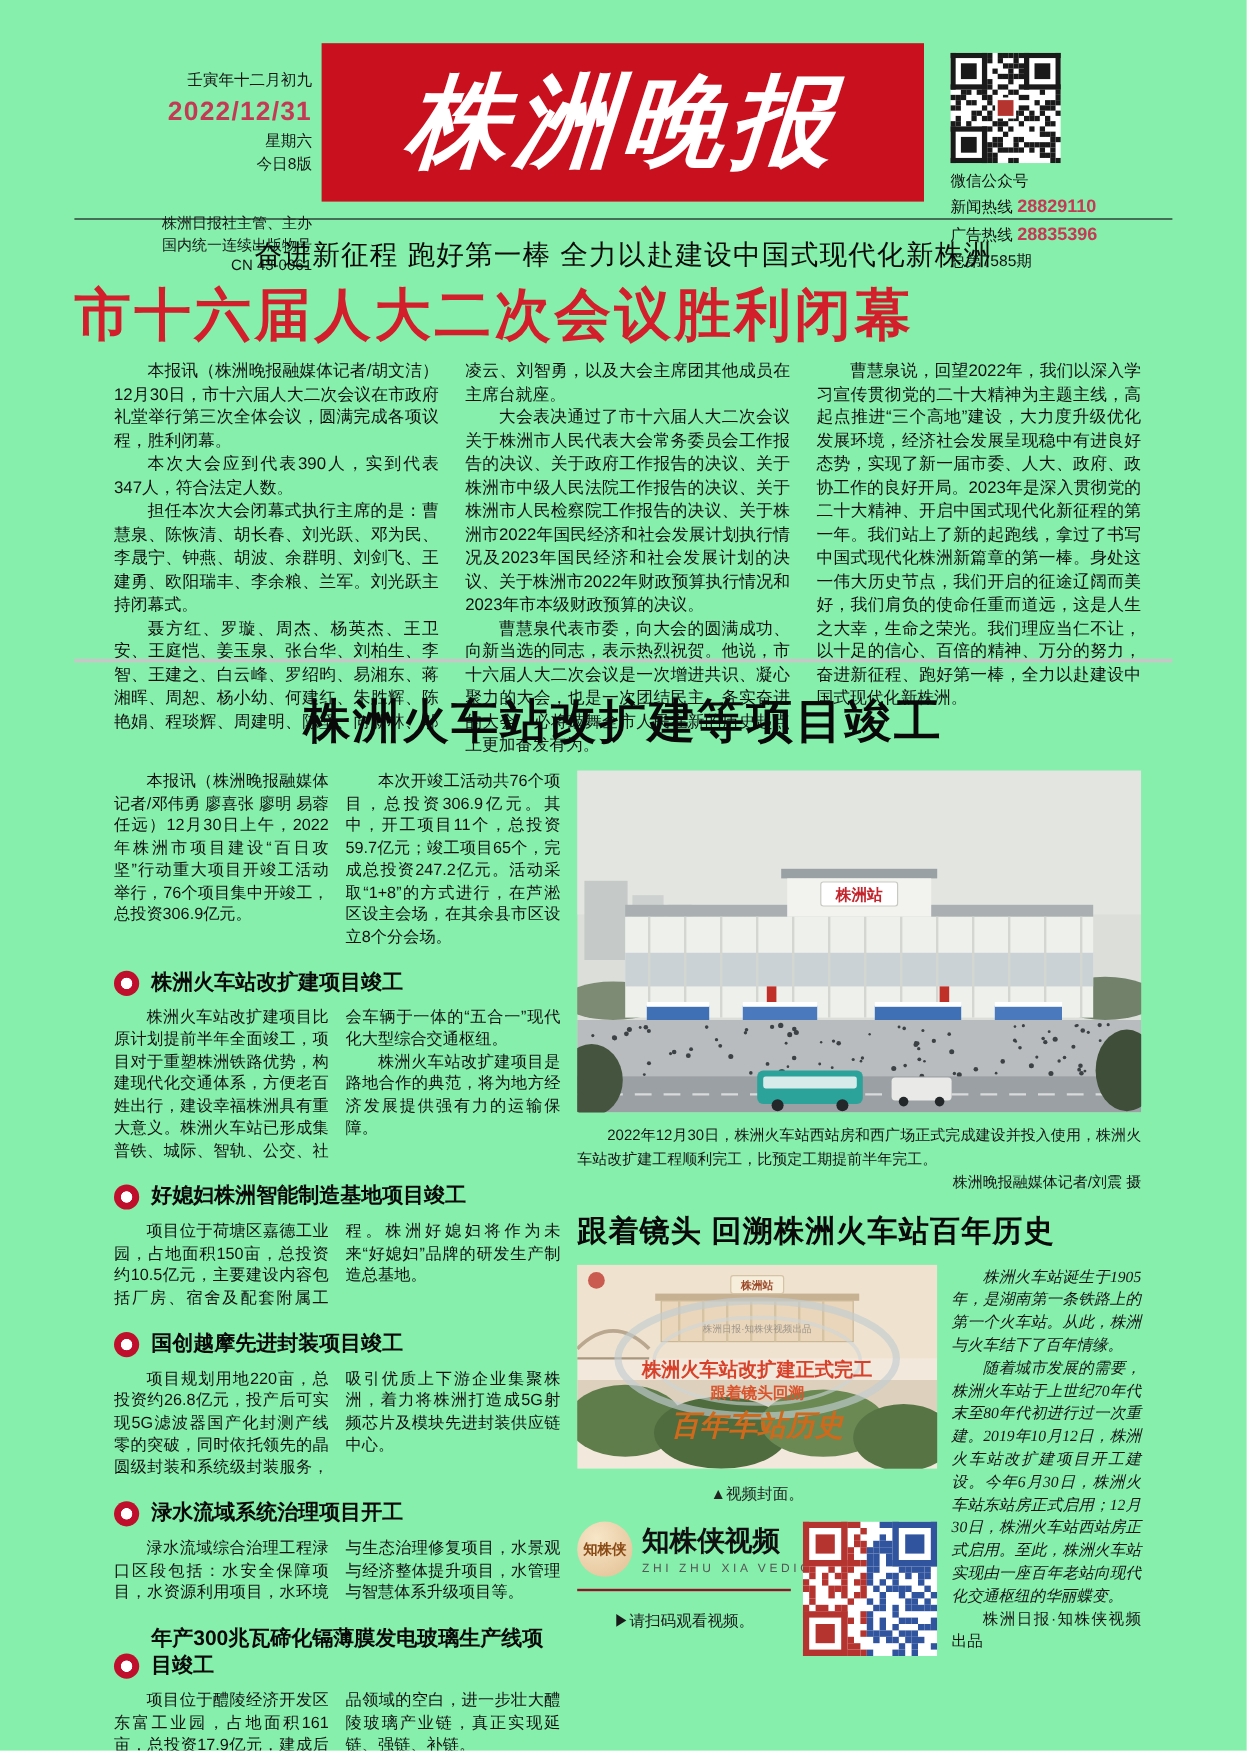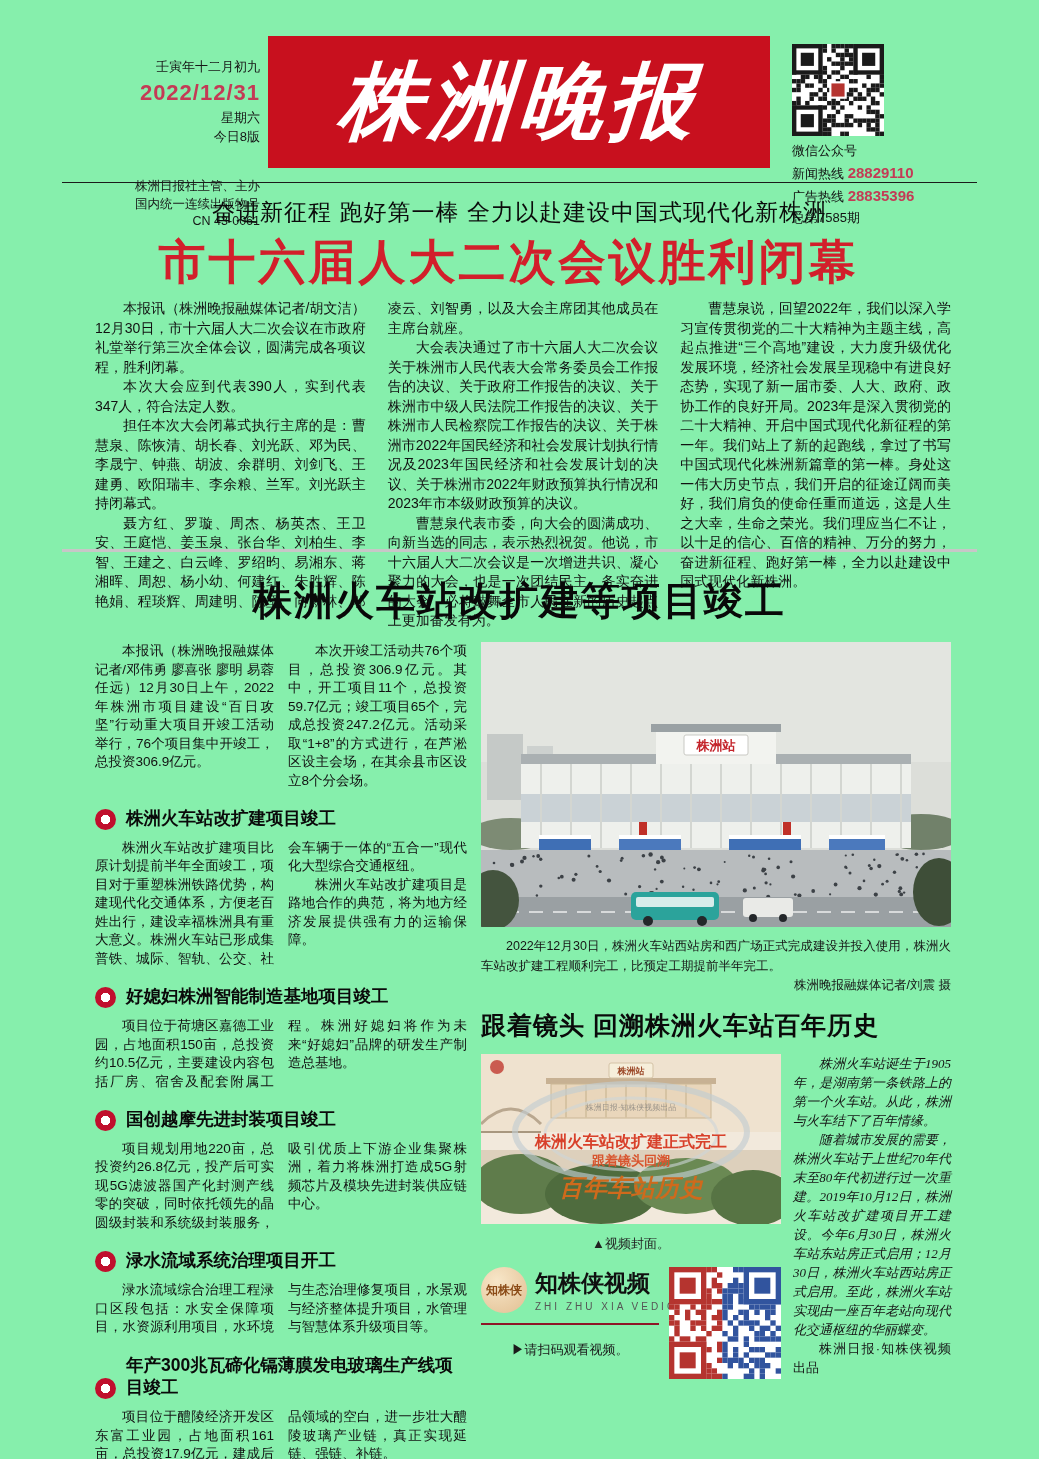--- a/index.html
+++ b/index.html
@@ -15,21 +15,21 @@
   .mh-title{font-family:"DejaVu Serif",serif;font-weight:bold;font-style:italic;
             font-size:84px;color:#fff;letter-spacing:6px;transform:skewX(-4deg);white-space:nowrap;}
   .mh-right{margin-left:22px;padding-top:8px;font-size:13px;line-height:1.55;}
   .qr-box{width:92px;height:92px;margin-bottom:5px;}
   .hot-line{white-space:nowrap;}
   .hot-num{color:var(--hotline_red);font-weight:bold;font-size:15px;}
   .mast-rule{position:absolute;left:62px;top:182px;width:915px;height:1px;background:#1b1b1b;}
   
   .a1-kicker{position:absolute;left:62px;top:197px;width:915px;text-align:center;
              font-size:23px;font-weight:normal;letter-spacing:1px;color:#0b0b0b;white-space:nowrap;}
-  .a1-headline{position:absolute;left:51px;top:231px;width:915px;text-align:center;
+  .a1-headline{position:absolute;left:62px;top:231px;width:915px;text-align:left;
                font-size:47px;font-weight:900;letter-spacing:3px;color:var(--headline_red);white-space:nowrap;}
   .a1-body{position:absolute;left:95px;top:299px;width:856px;column-count:3;column-gap:22px;
            font-size:14px;line-height:19.5px;text-align:justify;}
   .a1-body p{margin:0;text-indent:2em;}
   .divider{position:absolute;left:62px;top:549px;width:915px;height:3px;background:#c7c7c7;}
   
   .a2-headline{position:absolute;left:62px;top:574px;width:915px;text-align:center;
                font-size:39px;font-weight:800;letter-spacing:2px;color:#090909;white-space:nowrap;}
   .a2-body{position:absolute;left:95px;top:642px;width:856px;display:flex;gap:14px;}
   .a2-left{width:372px;}

